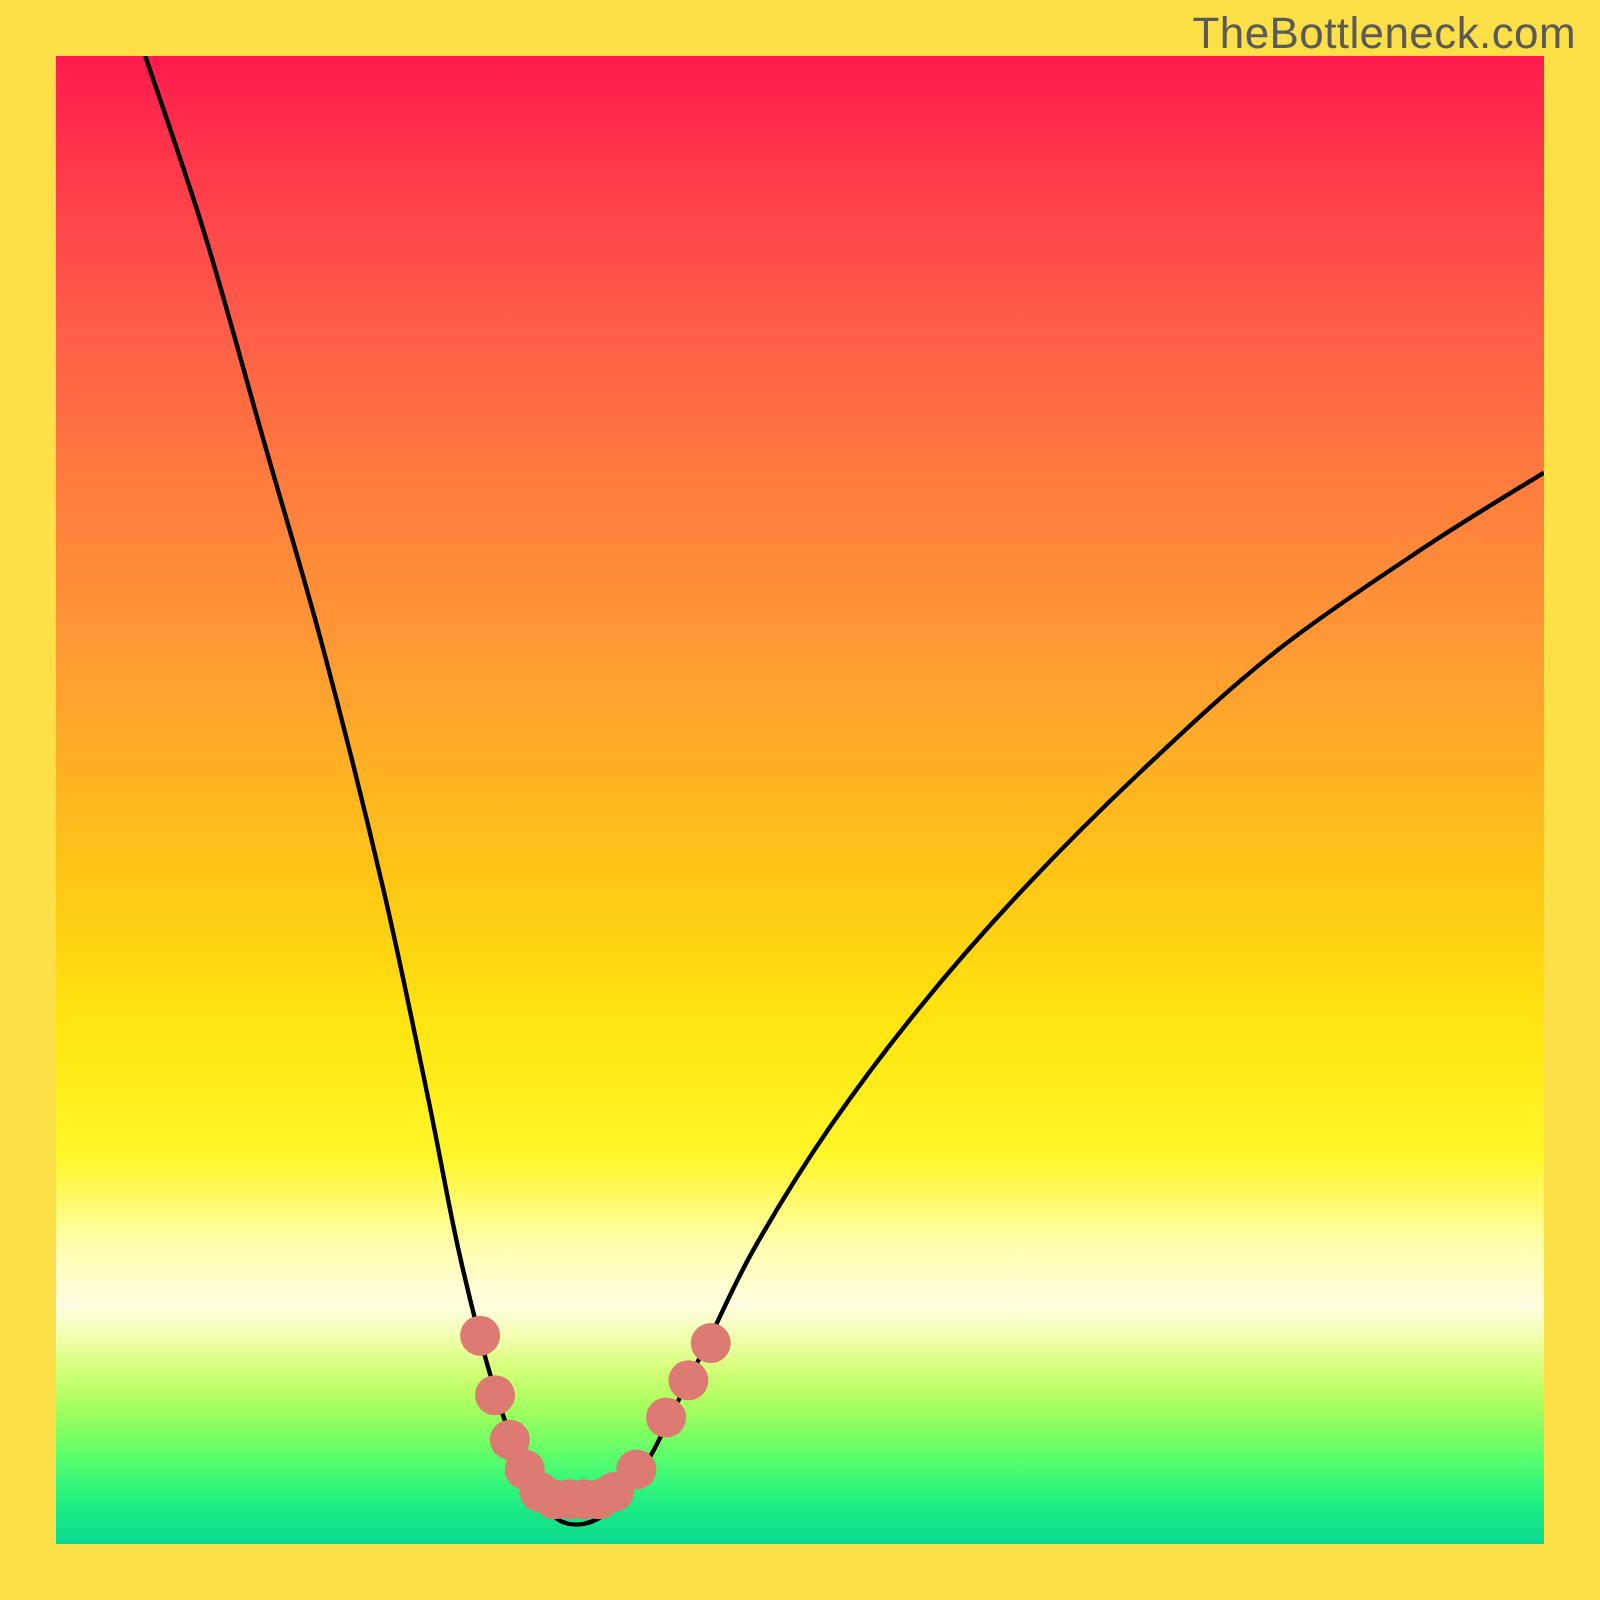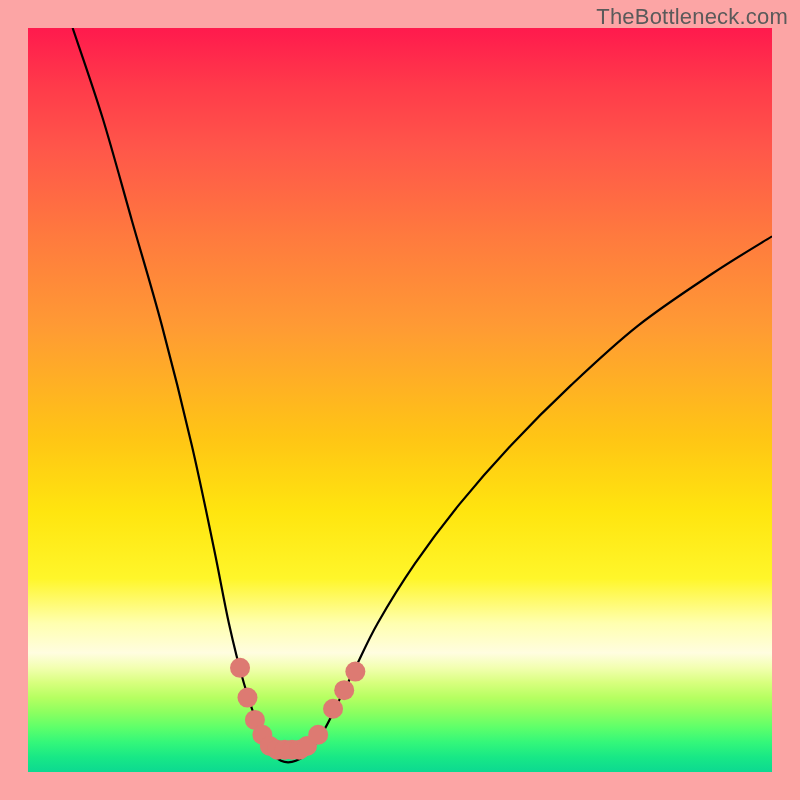--- a/index.html
+++ b/index.html
@@ -9,21 +9,21 @@
     height: 800px;
     background: #000;
     overflow: hidden;
   }
   .frame {
     position: absolute;
     top: 0;
     left: 0;
     width: 800px;
     height: 800px;
-    background: #fca5a5;
+    background: #fde047;
   }
   .plot {
     position: absolute;
     top: 28px;
     left: 28px;
     width: 744px;
     height: 744px;
     background: linear-gradient(to bottom,
       #ff1a4d 0%,
       #ff3b4a 8%,

